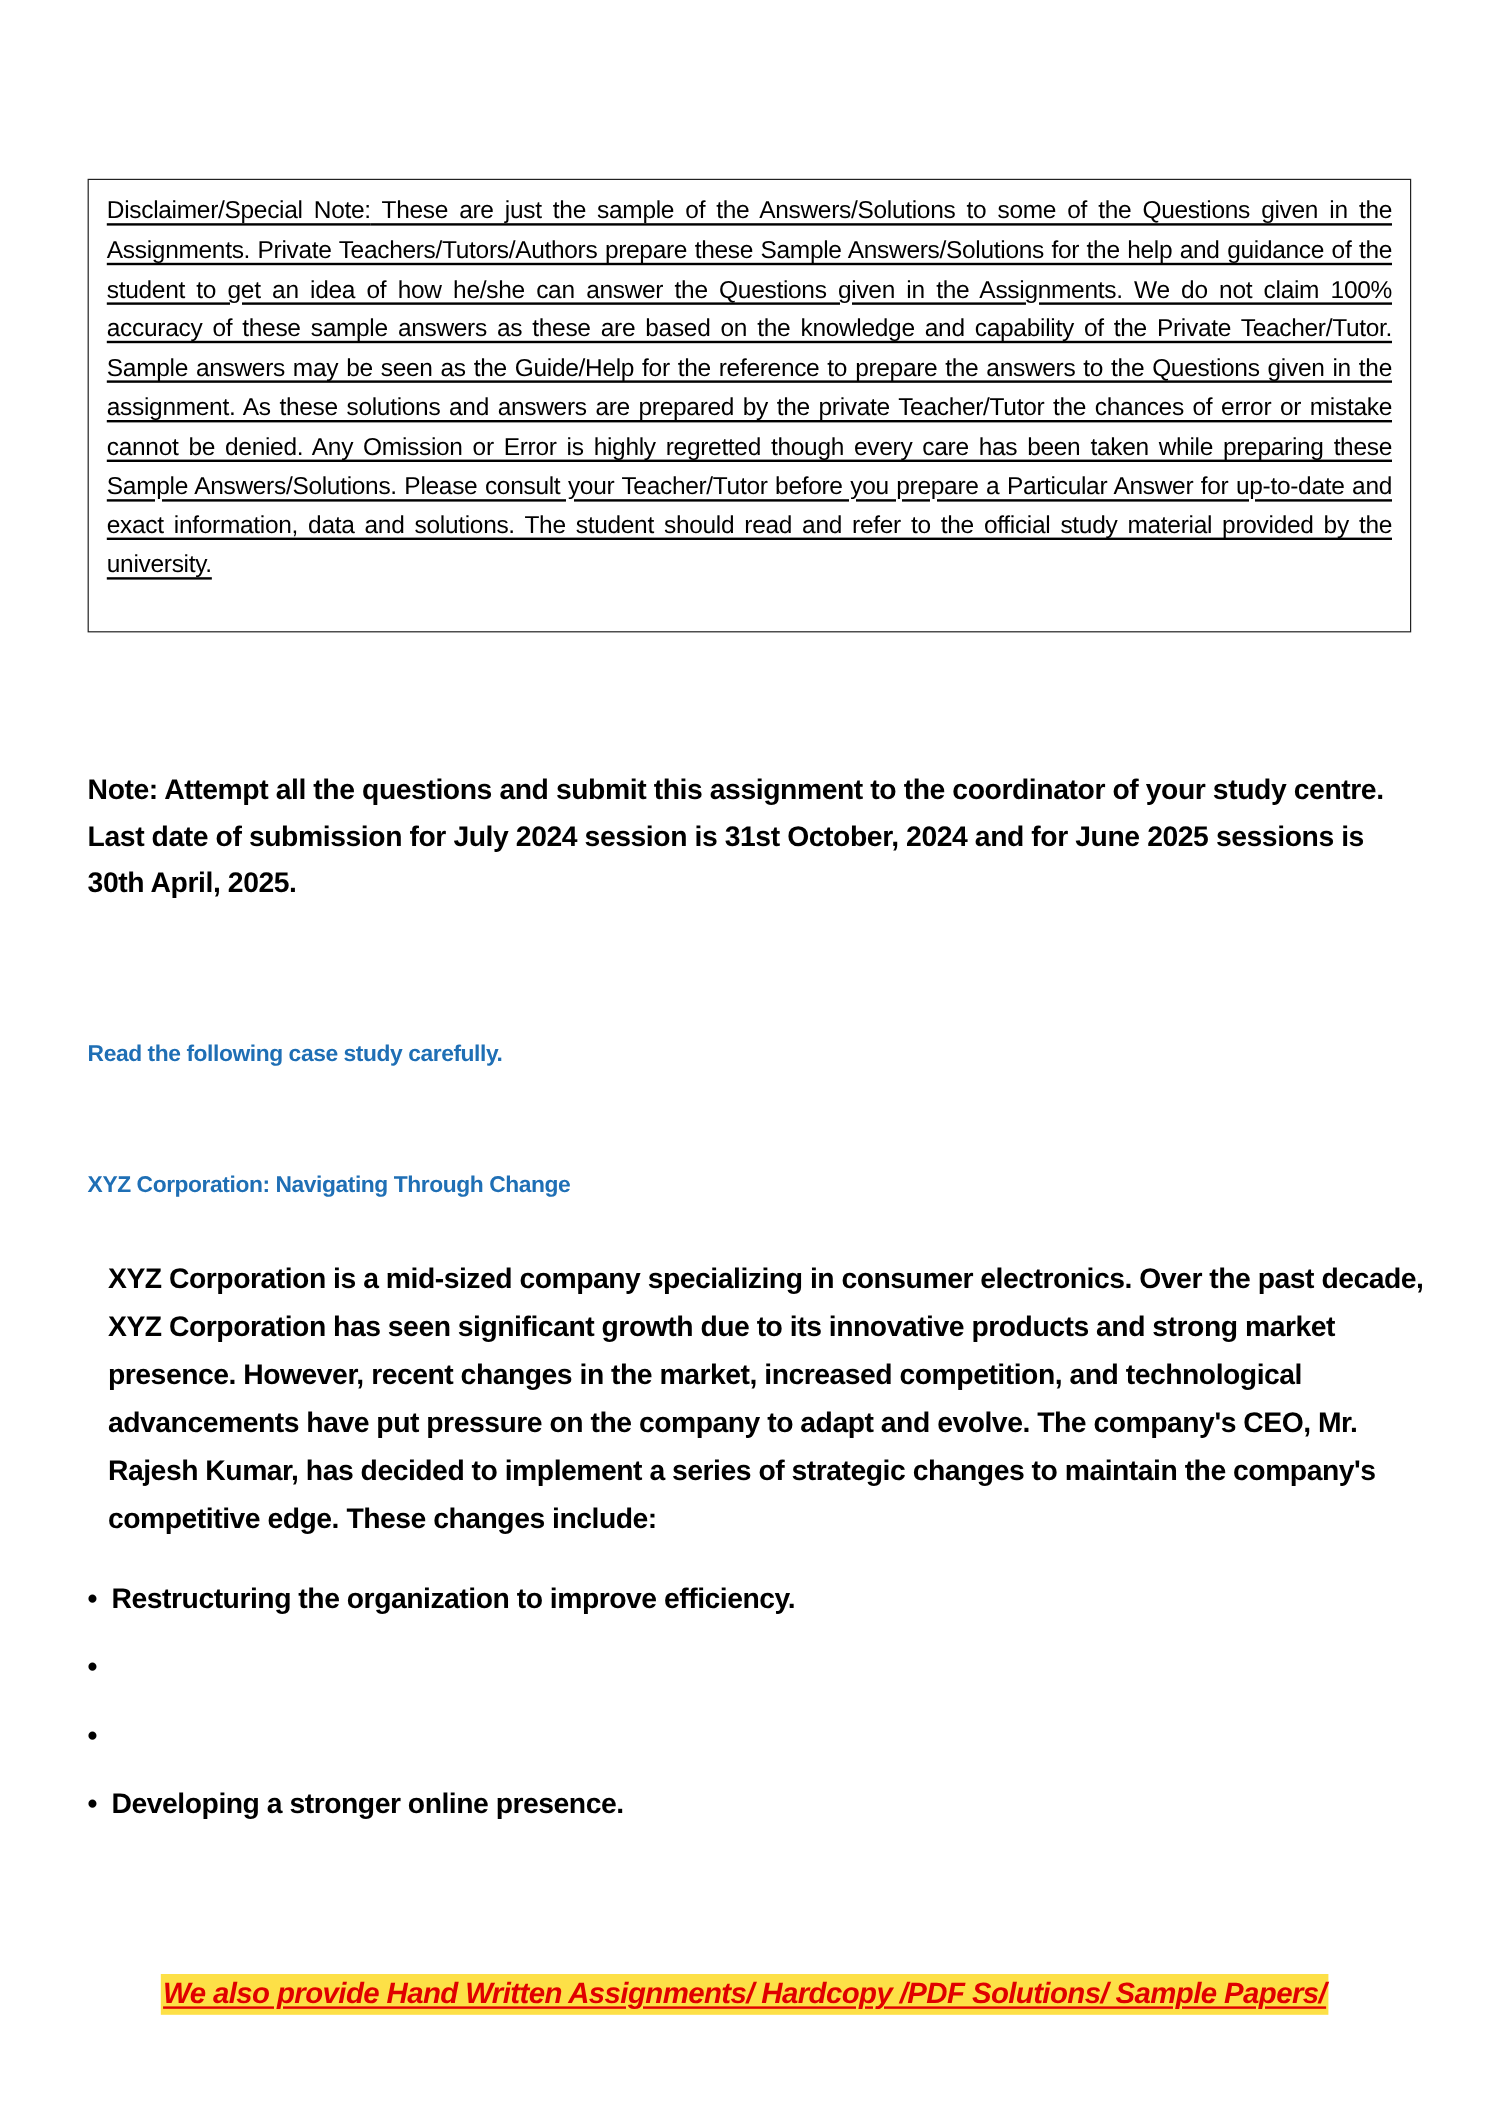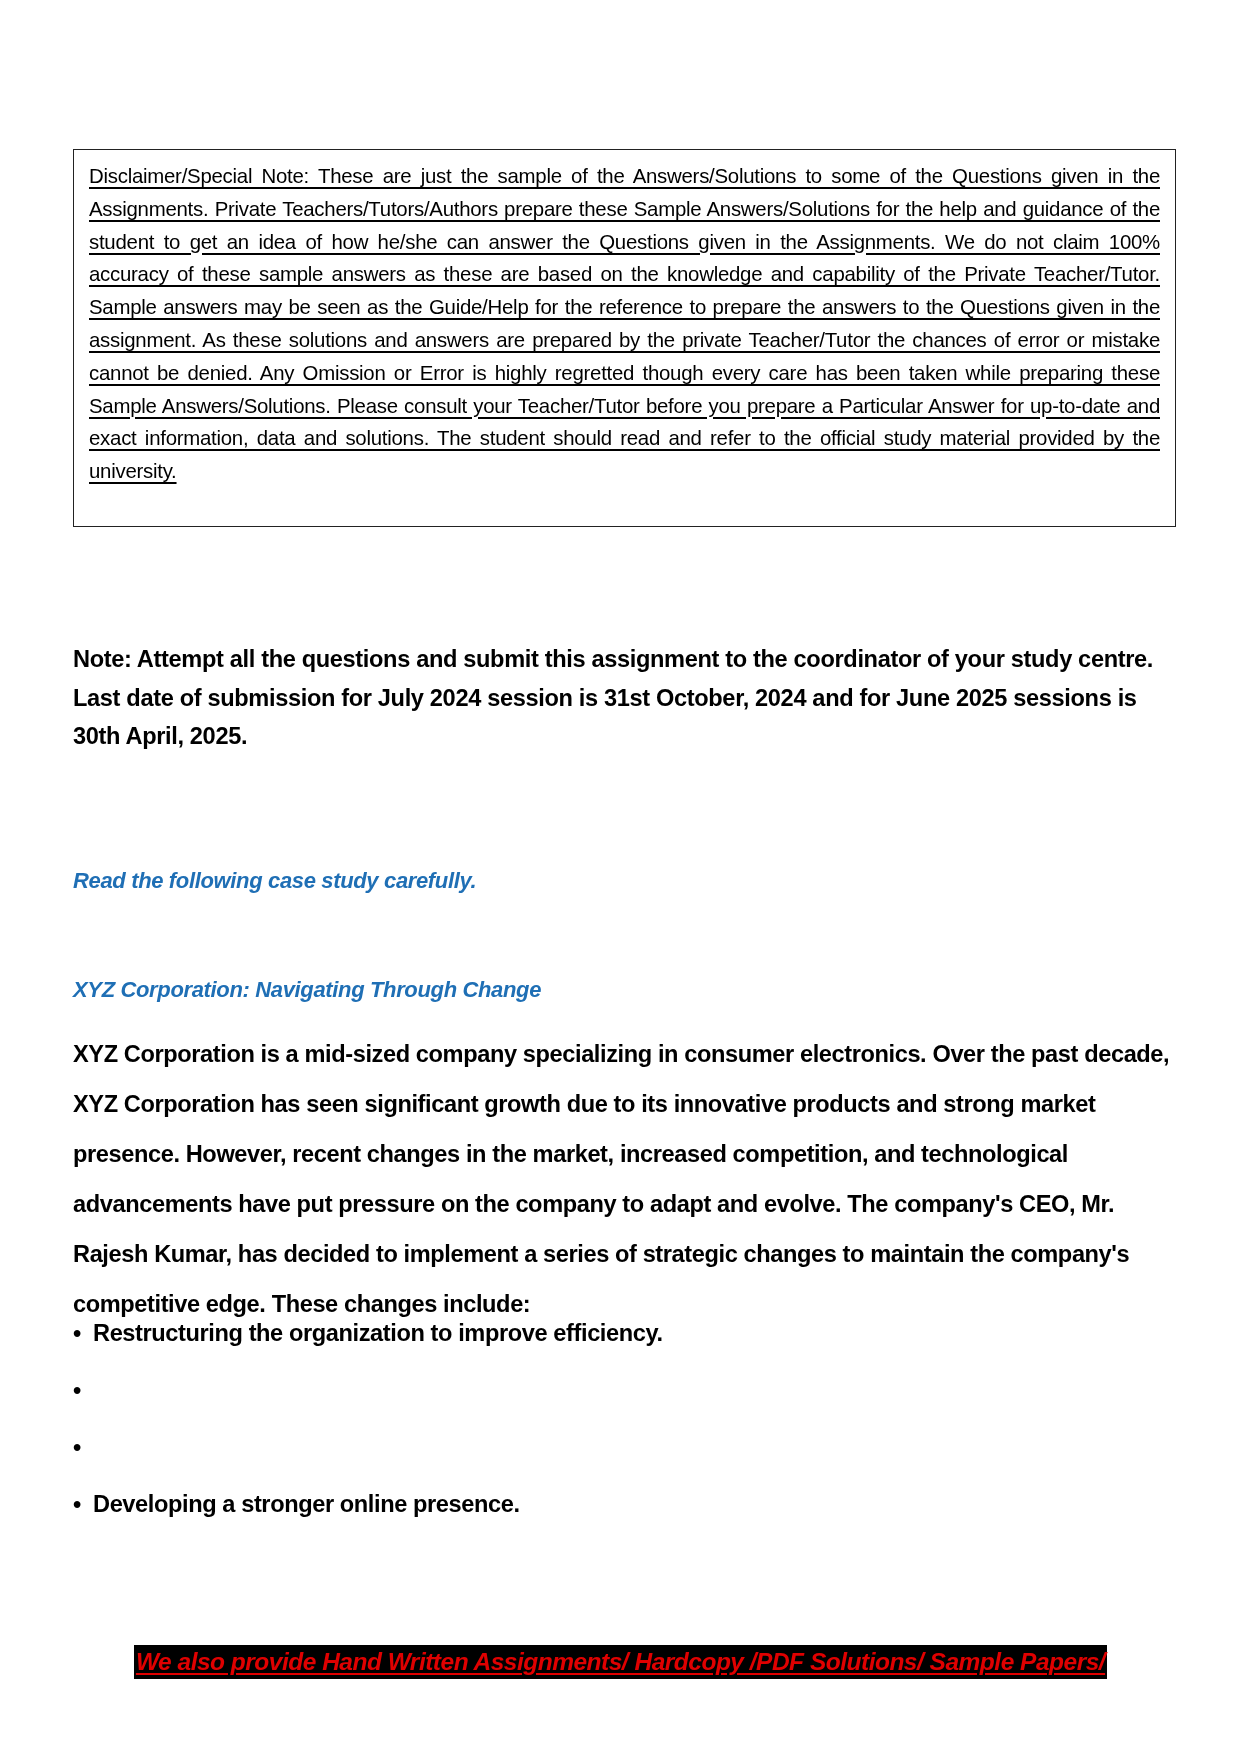--- a/index.html
+++ b/index.html
@@ -45,38 +45,37 @@
     width: 1100px;
     font-size: 23.6px;
     font-weight: bold;
     line-height: 38.5px;
     margin: 0;
     letter-spacing: -0.35px;
   }
   .blue-heading {
     position: absolute;
     left: 73px;
-    font-size: 22px;
+    font-size: 19px;
     font-weight: bold;
     color: #1f6fb5;
     margin: 0;
     letter-spacing: -0.35px;
-    font-style: italic;
   }
   .instruction { top: 868px; }
   .case-title { top: 977px; }
   .case-body {
     position: absolute;
     left: 73px;
     top: 1029px;
     width: 1100px;
     font-size: 23.6px;
     font-weight: bold;
-    line-height: 50px;
-    margin: 0;
+    line-height: 40px;
+    margin: 17px;
     letter-spacing: -0.4px;
   }
   .bullet-list {
     position: absolute;
     left: 73px;
     top: 1314px;
     margin: 0;
     padding: 0;
     list-style: none;
   }
@@ -95,21 +94,21 @@
   }
   .promo {
     position: absolute;
     left: 0;
     top: 1645px;
     width: 1241px;
     text-align: center;
   }
   .promo-line {
     display: inline-block;
-    background: #000000;
+    background: #fde047;
     color: #e00000;
     font-style: italic;
     font-weight: bold;
     font-size: 24.5px;
     line-height: 34px;
     text-decoration: underline;
     text-decoration-thickness: 2px;
     text-underline-offset: 3px;
     letter-spacing: -0.5px;
     padding: 0 2px;

